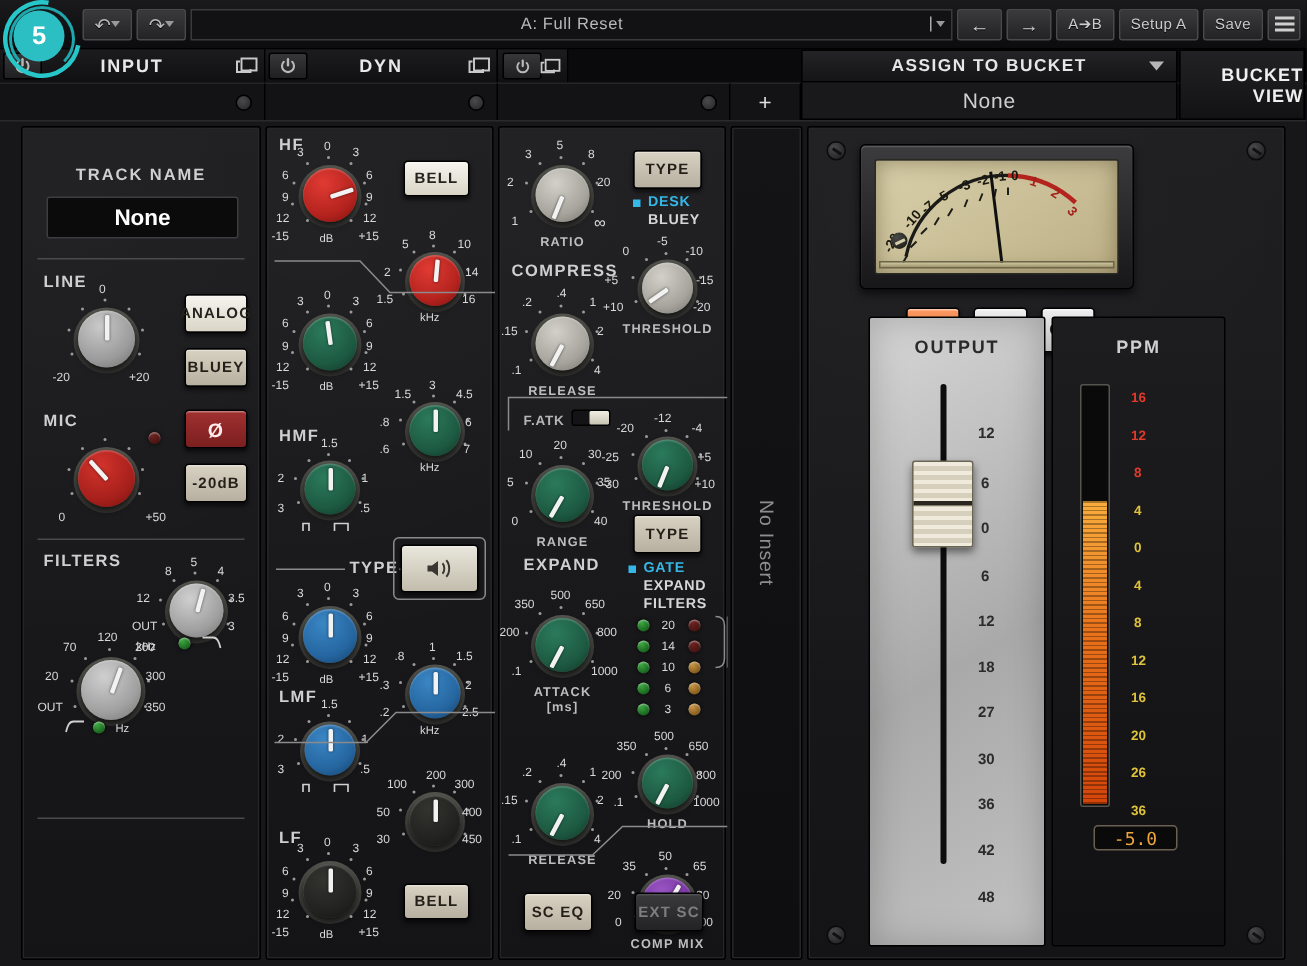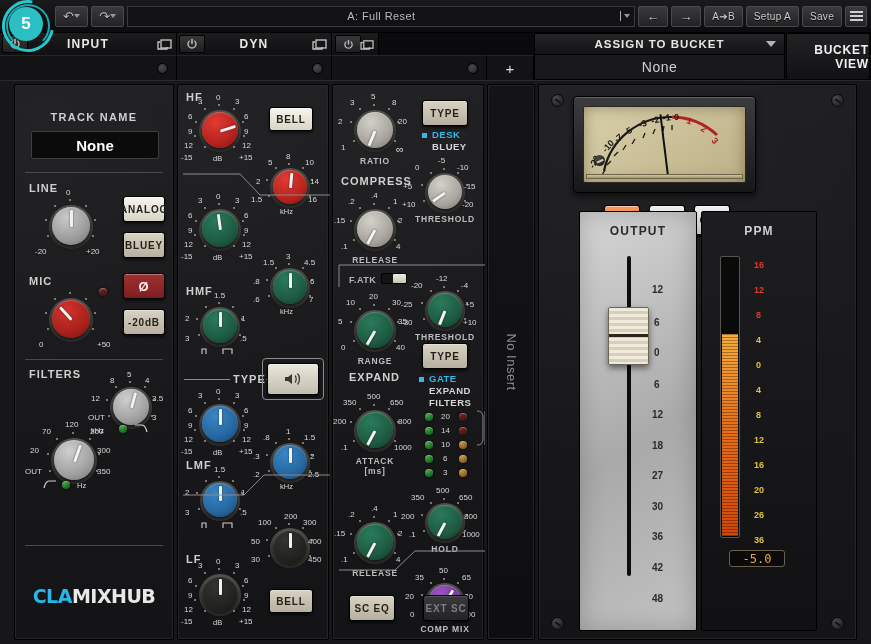--- a/index.html
+++ b/index.html
@@ -479,23 +479,20 @@
         <span class="ktick" style="left:-18px;top:37px">OUT</span>
         <span class="ktick" style="left:54px;top:37px">350</span>
         <svg style="position:absolute;left:0px;top:50px" width="14" height="9" viewBox="0 0 14 9">
             <path d="M1 8c1-4 2-7 5-7h7" fill="none" stroke="#d0d0d0" stroke-width="1.2"></path>
           </svg>
         <span class="led grn" style="left:19px;top:51px"></span>
         <span class="ktick" style="left:34px;top:51px;font-size:7.5px">Hz</span>
       </div>
 
       <div class="panel-sep" style="top:460px"></div>
-      <div class="logo">
-        <span class="cy">CLA</span><span class="wh">MIXHUB</span>
-      </div>
     </div>
 
     <div class="panel p-eq">
 
       <div class="lbl" style="left:8px; top:6px">HF</div>
       <div class="knob" style="left:14px; top:18px; width:56px;height:56px">
         <div class="skirt" style="left:7px;top:7px;width:42px;height:42px"></div>
         <div class="cap" style="left:10px;top:9px;width:36px;height:36px;background:radial-gradient(circle at 38% 28%, #e03b33, #b5231e 62%, #7a100d);"></div>
         <div class="ptr" style="left:27px;top:12px;width:2.5px;height:16px;transform:rotate(72deg)"></div>
         <span class="kdot" style="left:26px;top:1px"></span>

